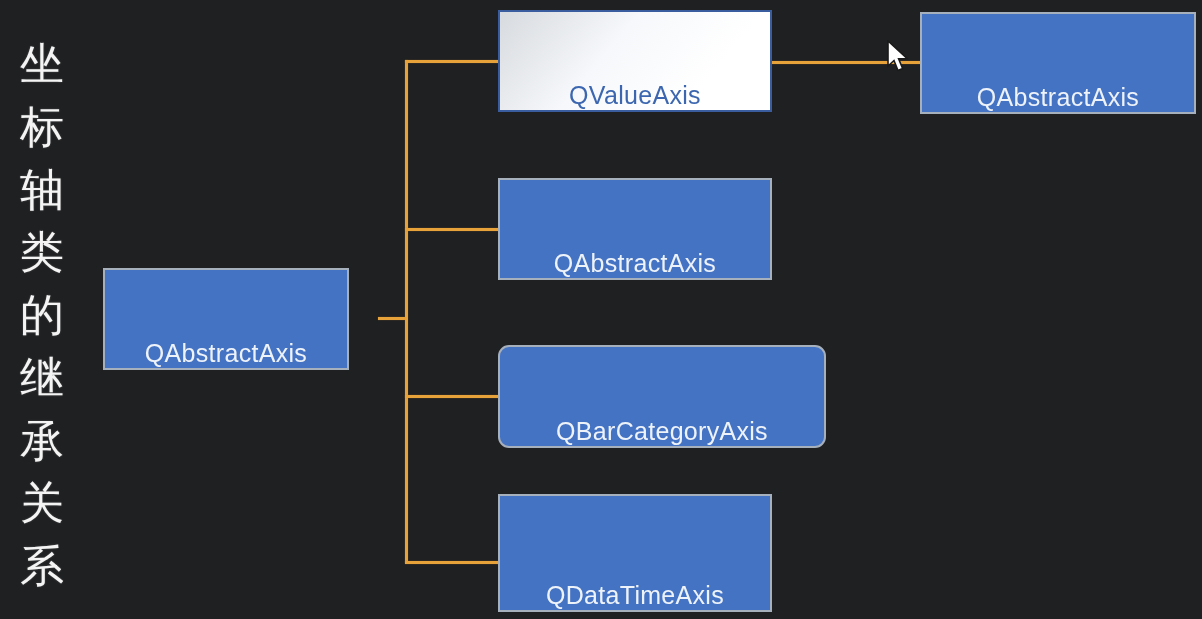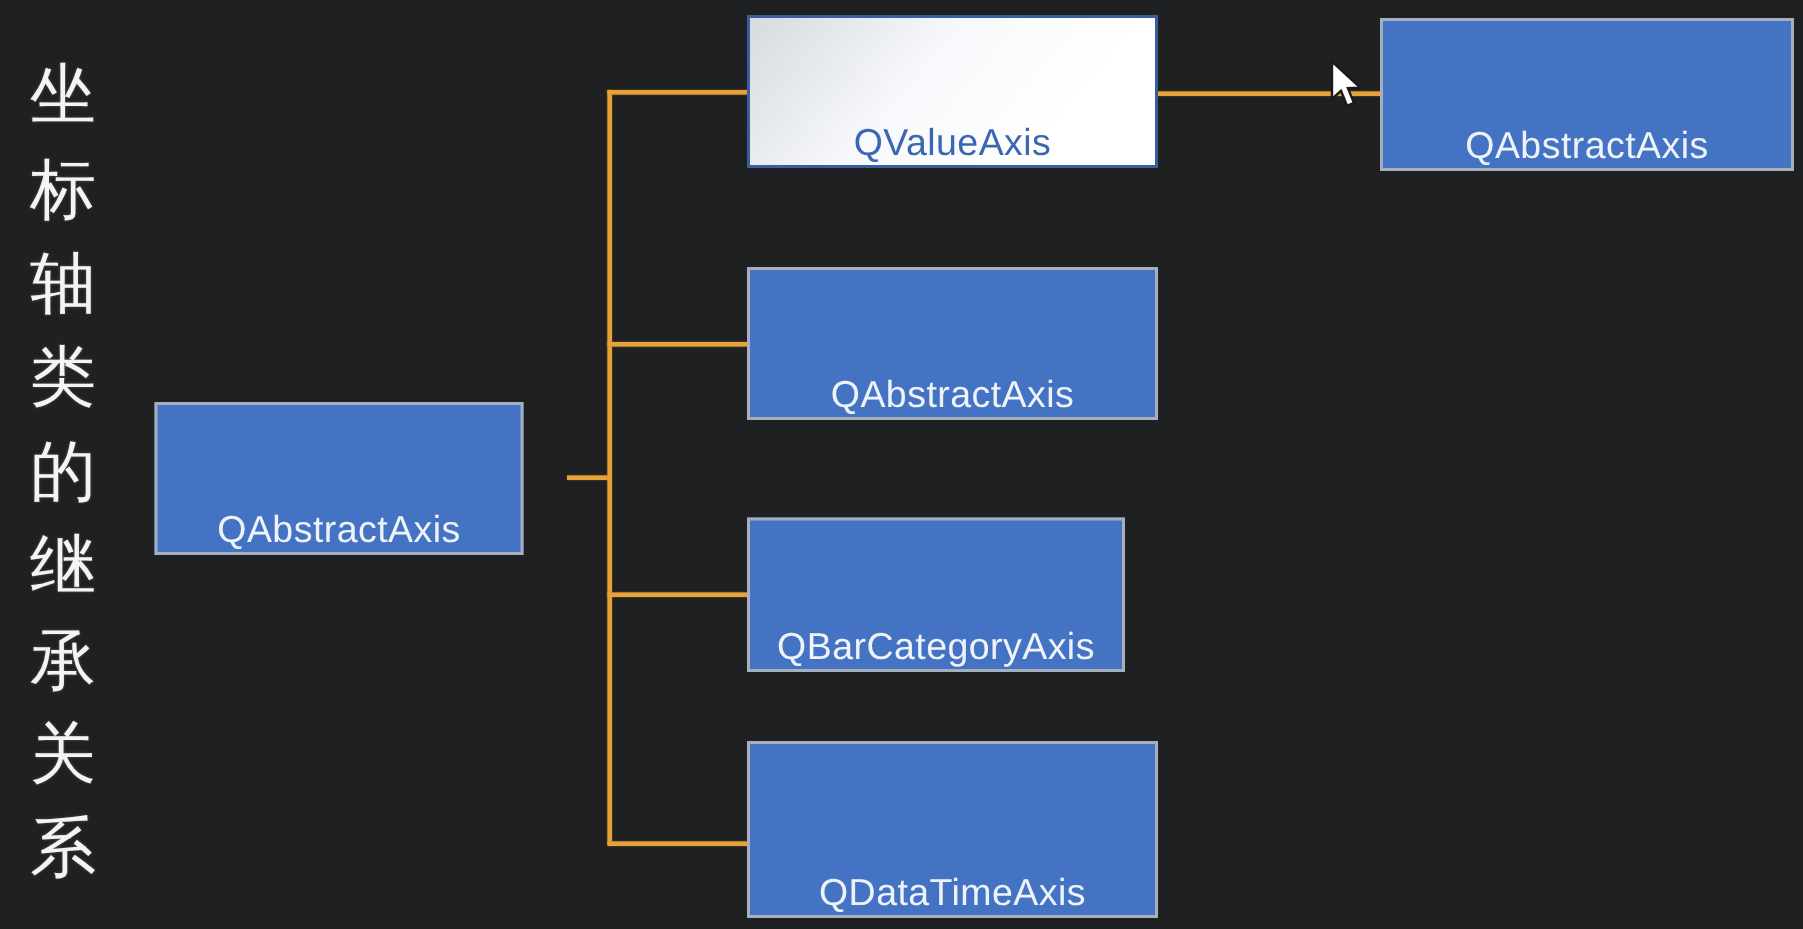--- a/index.html
+++ b/index.html
@@ -46,21 +46,21 @@
   }
   .node.selected {
     background: linear-gradient(130deg, #d7dade 0%, #f6f8fb 40%, #ffffff 75%);
     border: 2px solid #3a5d9f;
     color: #3c67b0;
   }
 
   #node-qabstractaxis   { left: 103px; top: 268px; width: 246px; height: 102px; }
   #node-qvalueaxis      { left: 498px; top:  10px; width: 274px; height: 102px; }
   #node-qlogvalueaxis   { left: 498px; top: 178px; width: 274px; height: 102px; }
-  #node-qbarcategoryaxis{ left: 498px; top: 345px; width: 252px; height: 103px; }
+  #node-qbarcategoryaxis{ left: 498px; top: 345px; width: 328px; height: 103px; border-radius: 11px; }
   #node-qdatatimeaxis   { left: 498px; top: 494px; width: 274px; height: 118px; }
   #node-qcategoryaxis   { left: 920px; top:  12px; width: 276px; height: 102px; }
 
   
   .h-line, .v-line {
     position: absolute;
     background: #e8a23a;
     box-shadow: 0 0 1px #b97f22;
   }
   .h-line { height: 3px; }

